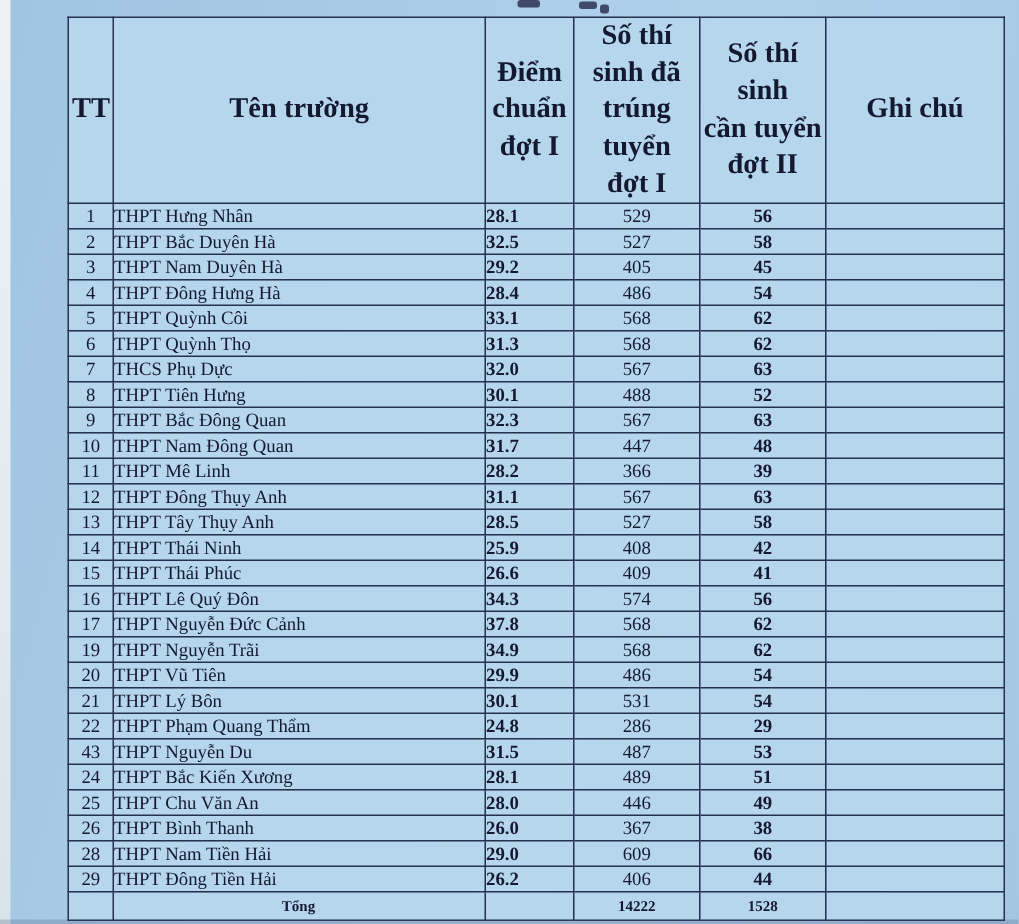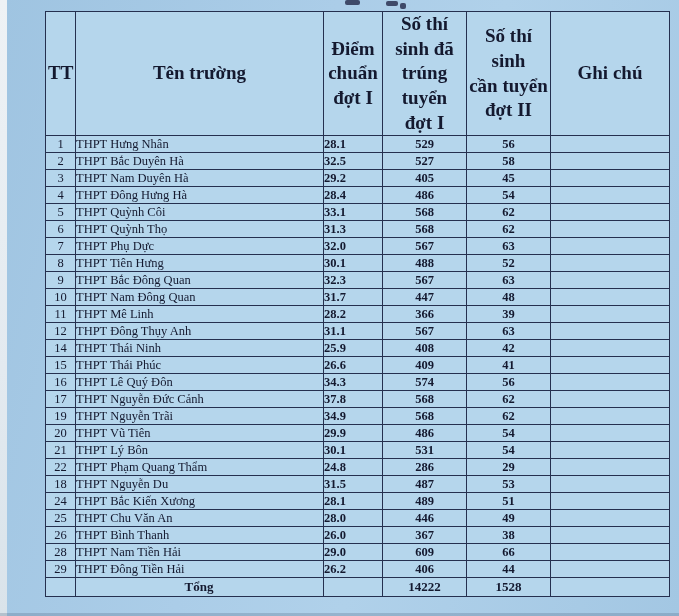--- a/index.html
+++ b/index.html
@@ -61,28 +61,28 @@
   }
   .results tbody td {
     height: 16.5px;
     font-size: 12.5px;
     line-height: 16px;
     padding: 0;
     white-space: nowrap;
   }
   .results tfoot td {
     height: 19px;
-    font-size: 13px;
+    font-size: 10px;
     font-weight: bold;
     text-align: center;
   }
   .col-tt     { width: 30px;  text-align: center; }
   .col-name   { width: 248px; text-align: left; padding-left: 5px; }
   .col-score  { width: 59px;  text-align: left; font-weight: bold; }
-  .col-adm    { width: 84px;  text-align: center; font-weight: bold; }
+  .col-adm    { width: 84px;  text-align: center; font-weight: normal; }
   .col-need   { width: 84px;  text-align: center; font-weight: bold; }
   .col-note   { width: 119px; }
   .total-label { text-align: center; padding-left: 0; }
 </style>
 </head>
 <body>
 
 <div class="paper"></div>
 <div class="edge-strip"></div>
 
@@ -159,21 +159,21 @@
       <tr>
         <td class="col-tt">6</td>
         <td class="col-name">THPT Quỳnh Thọ</td>
         <td class="col-score">31.3</td>
         <td class="col-adm">568</td>
         <td class="col-need">62</td>
         <td class="col-note"></td>
       </tr>
       <tr>
         <td class="col-tt">7</td>
-        <td class="col-name">THPT Phụ Dực</td>
+        <td class="col-name">THCS Phụ Dực</td>
         <td class="col-score">32.0</td>
         <td class="col-adm">567</td>
         <td class="col-need">63</td>
         <td class="col-note"></td>
       </tr>
       <tr>
         <td class="col-tt">8</td>
         <td class="col-name">THPT Tiên Hưng</td>
         <td class="col-score">30.1</td>
         <td class="col-adm">488</td>
@@ -206,20 +206,28 @@
       </tr>
       <tr>
         <td class="col-tt">12</td>
         <td class="col-name">THPT Đông Thụy Anh</td>
         <td class="col-score">31.1</td>
         <td class="col-adm">567</td>
         <td class="col-need">63</td>
         <td class="col-note"></td>
       </tr>
       <tr>
+        <td class="col-tt">13</td>
+        <td class="col-name">THPT Tây Thụy Anh</td>
+        <td class="col-score">28.5</td>
+        <td class="col-adm">527</td>
+        <td class="col-need">58</td>
+        <td class="col-note"></td>
+      </tr>
+      <tr>
         <td class="col-tt">14</td>
         <td class="col-name">THPT Thái Ninh</td>
         <td class="col-score">25.9</td>
         <td class="col-adm">408</td>
         <td class="col-need">42</td>
         <td class="col-note"></td>
       </tr>
       <tr>
         <td class="col-tt">15</td>
         <td class="col-name">THPT Thái Phúc</td>
@@ -270,21 +278,21 @@
       </tr>
       <tr>
         <td class="col-tt">22</td>
         <td class="col-name">THPT Phạm Quang Thẩm</td>
         <td class="col-score">24.8</td>
         <td class="col-adm">286</td>
         <td class="col-need">29</td>
         <td class="col-note"></td>
       </tr>
       <tr>
-        <td class="col-tt">18</td>
+        <td class="col-tt">43</td>
         <td class="col-name">THPT Nguyễn Du</td>
         <td class="col-score">31.5</td>
         <td class="col-adm">487</td>
         <td class="col-need">53</td>
         <td class="col-note"></td>
       </tr>
       <tr>
         <td class="col-tt">24</td>
         <td class="col-name">THPT Bắc Kiến Xương</td>
         <td class="col-score">28.1</td>

